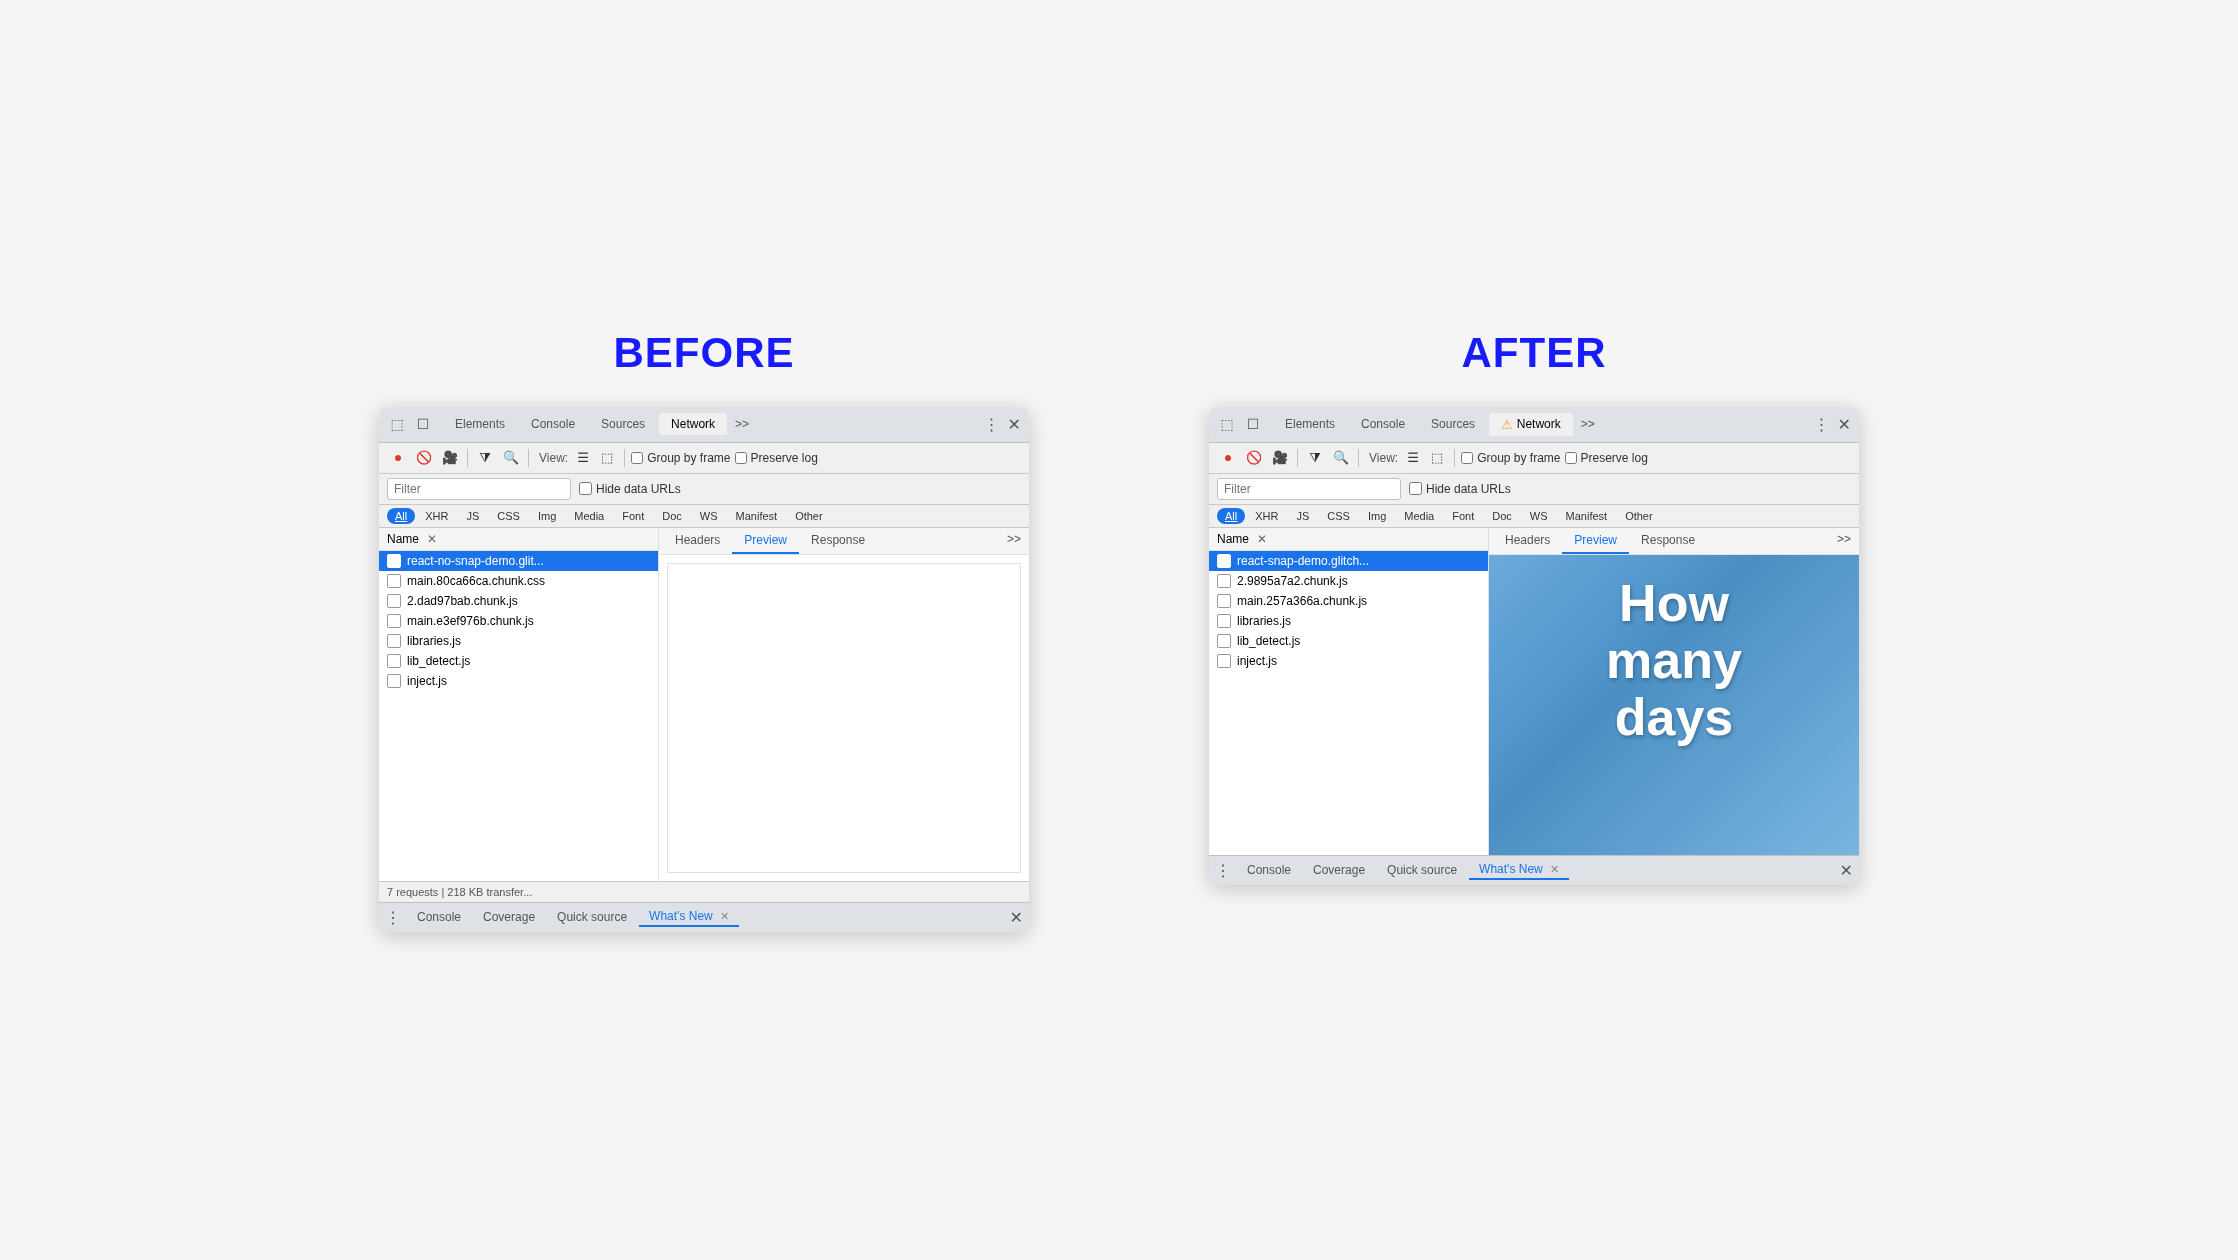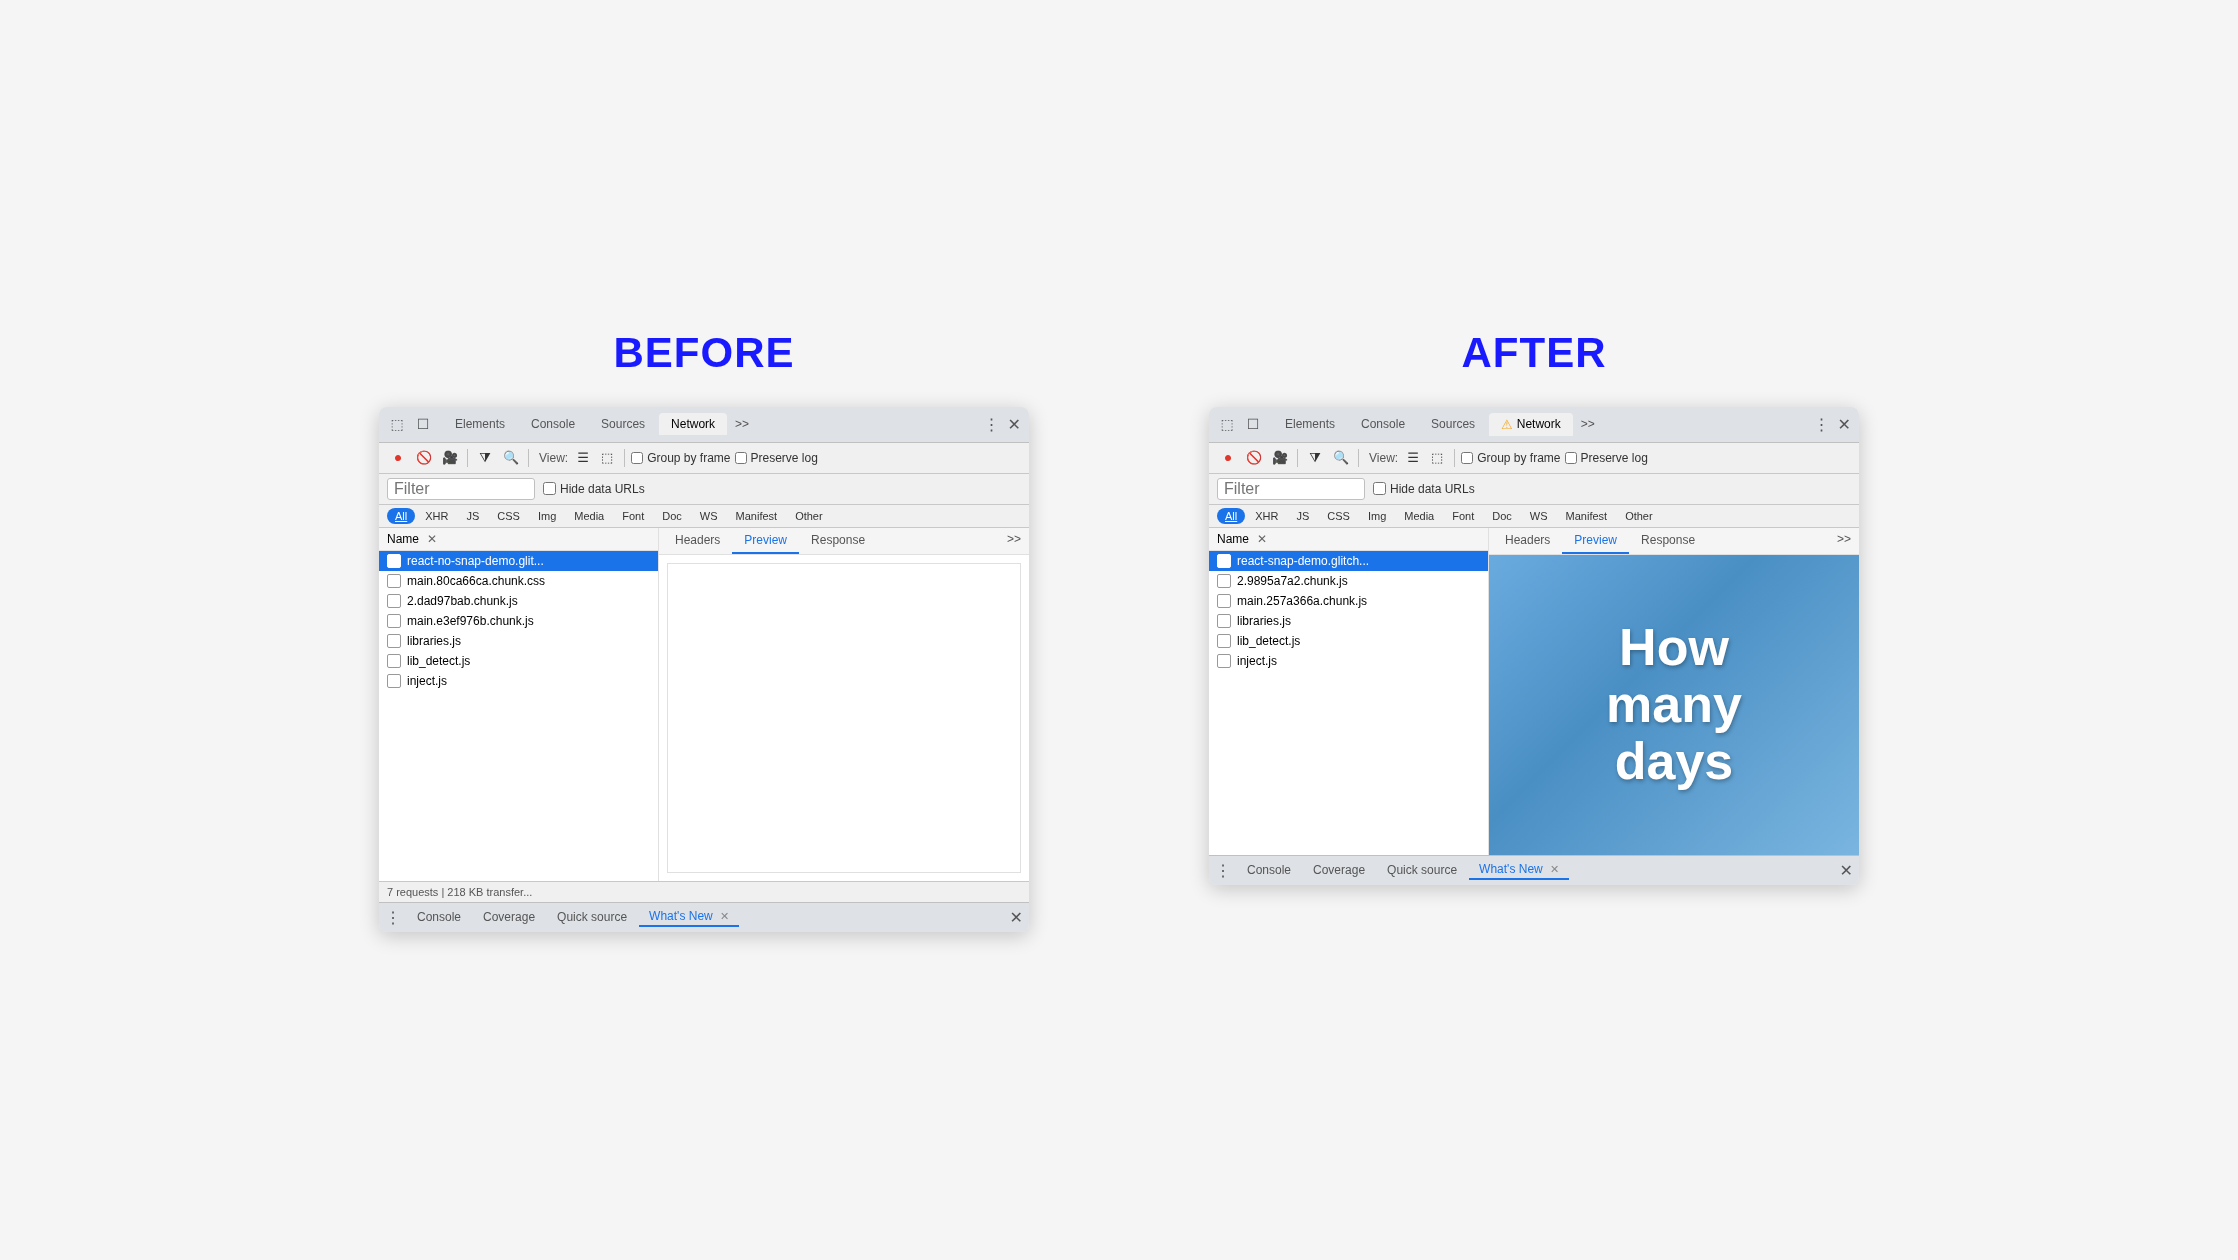--- a/index.html
+++ b/index.html
@@ -178,26 +178,26 @@
     .filter-bar {
       background: #f0f0f0;
       display: flex;
       align-items: center;
       padding: 4px 8px;
       gap: 8px;
       border-bottom: 1px solid #c8c8c8;
     }
 
     .filter-input {
-      width: 148px;
+      width: 184px;
       height: 22px;
       border: 1px solid #c0c0c0;
       border-radius: 3px;
       padding: 0 6px;
-      font-size: 16px;
+      font-size: 12px;
       background: white;
       outline: none;
     }
 
     .filter-checkbox-group {
       display: flex;
       align-items: center;
       gap: 4px;
       font-size: 12px;
       color: #333;
@@ -328,21 +328,20 @@
       min-height: 300px;
     }
 
     
     .preview-image {
       width: 100%;
       height: 100%;
       min-height: 300px;
       background: linear-gradient(135deg, #6aabdf 0%, #4a8fc4 40%, #7ab5e0 100%);
       display: flex;
-      align-items: center;
       justify-content: center;
     }
 
     .preview-text {
       color: white;
       font-size: 52px;
       font-weight: 700;
       text-align: center;
       text-shadow: 1px 2px 4px rgba(0,0,0,0.3);
       line-height: 1.1;

